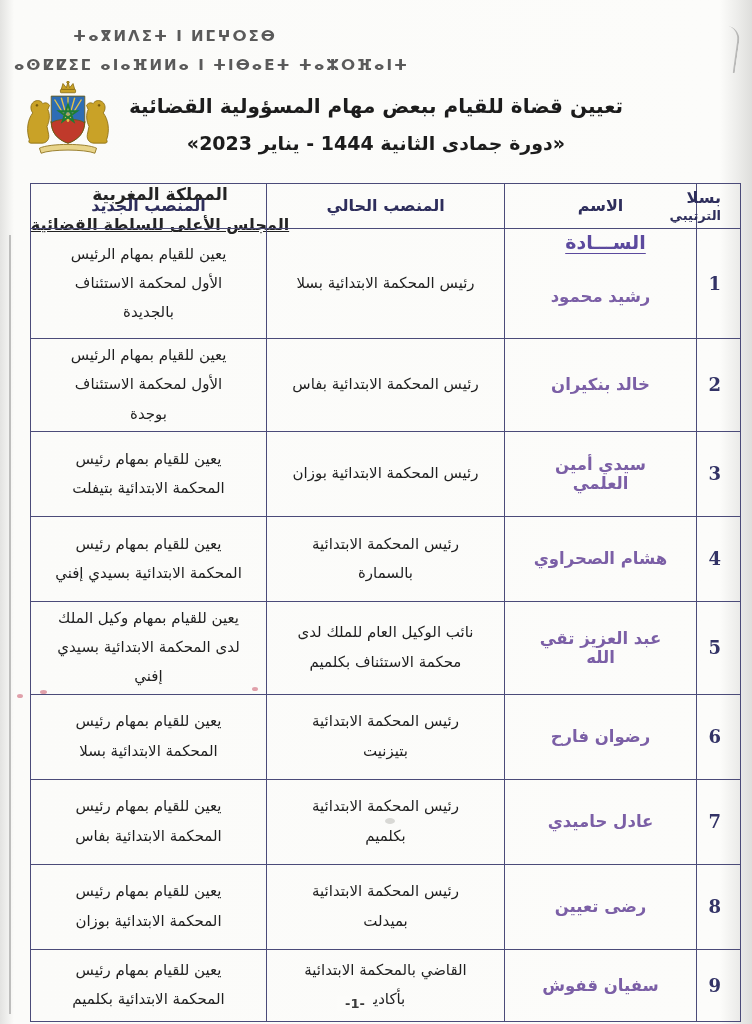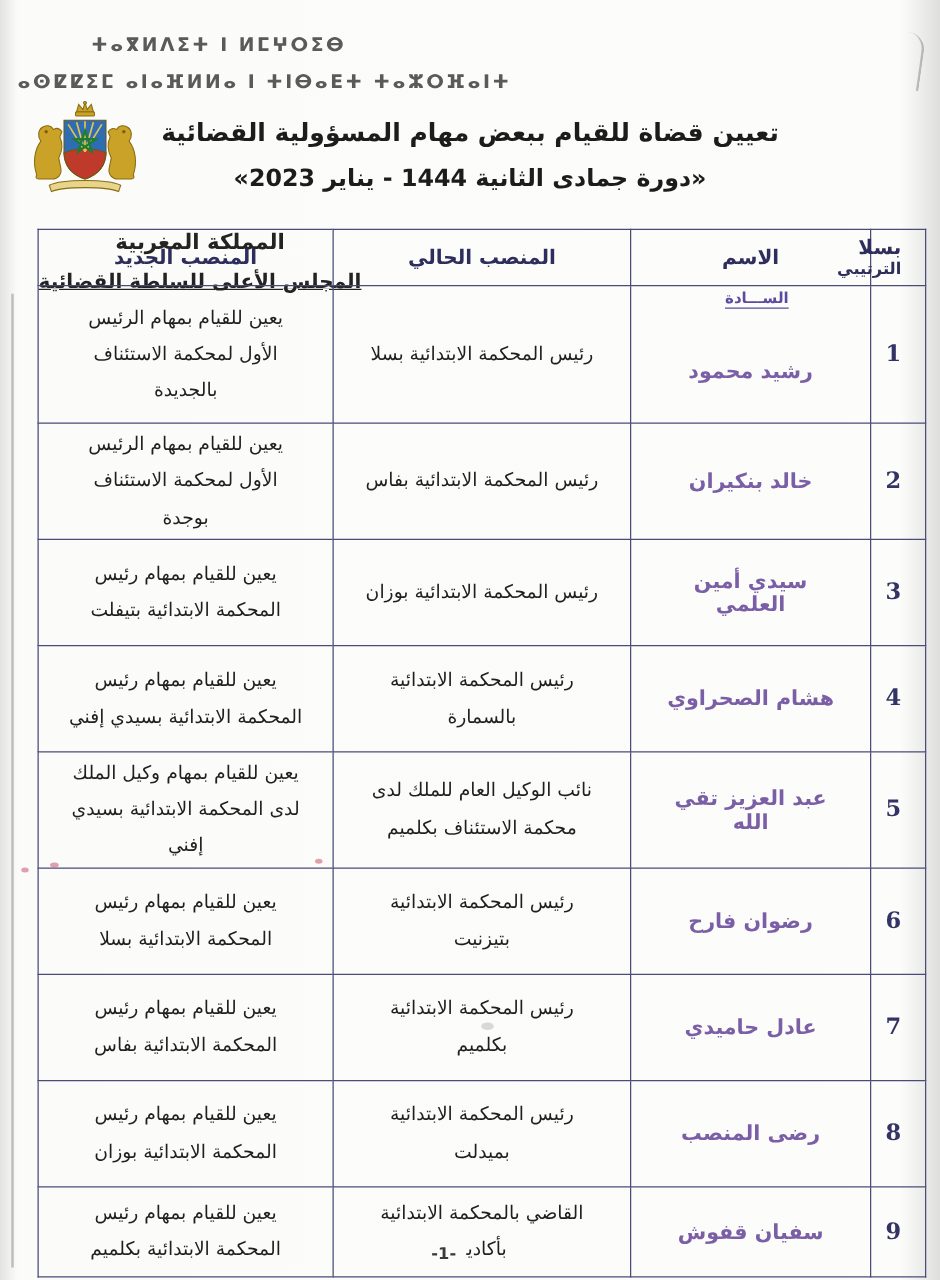--- a/index.html
+++ b/index.html
@@ -56,21 +56,21 @@
     padding:2px 24px;
     background:transparent;
   }
   th.col-h{color:#2e2e5c;font-weight:bold;font-size:16px;height:40px;line-height:1.25;}
   th.col-h .small2{font-size:13px;display:block;}
   td.num{color:#333366;font-weight:bold;font-size:18px;font-family:"DejaVu Serif","Liberation Serif",serif;}
   td.name{color:#7b5fa6;font-weight:bold;font-size:16.5px;}
   td.pos{color:#1f1f1f;font-size:15px;line-height:1.95;}
   tr.r1{height:110px;} tr.rx{height:85px;} tr.r9{height:72px;}
   .group-label{
-    color:#5c4a9e;font-weight:bold;font-size:12px;
+    color:#5c4a9e;font-weight:bold;font-size:19px;
     text-decoration:underline;text-underline-offset:4px;
     position:absolute;top:2px;right:0;left:10px;text-align:center;
   }
   td.name.withgroup{position:relative;}
   td.name.withgroup .nm{display:block;margin-top:26px;}
 
   
   .pageno{
     position:absolute;top:996px;left:0;right:42px;text-align:center;
     color:#3a3a3a;font-size:13px;font-weight:bold;
@@ -200,21 +200,21 @@
       <td class="pos">يعين للقيام بمهام رئيس المحكمة الابتدائية بسلا</td>
     </tr>
     <tr class="rx">
       <td class="num">7</td>
       <td class="name">عادل حاميدي</td>
       <td class="pos">رئيس المحكمة الابتدائية بكلميم</td>
       <td class="pos">يعين للقيام بمهام رئيس المحكمة الابتدائية بفاس</td>
     </tr>
     <tr class="rx">
       <td class="num">8</td>
-      <td class="name">رضى المنصب</td>
+      <td class="name">رضى تعيين</td>
       <td class="pos">رئيس المحكمة الابتدائية بميدلت</td>
       <td class="pos">يعين للقيام بمهام رئيس المحكمة الابتدائية بوزان</td>
     </tr>
     <tr class="r9">
       <td class="num">9</td>
       <td class="name">سفيان قفوش</td>
       <td class="pos">القاضي بالمحكمة الابتدائية بأكادير</td>
       <td class="pos">يعين للقيام بمهام رئيس المحكمة الابتدائية بكلميم</td>
     </tr>
   </tbody>

